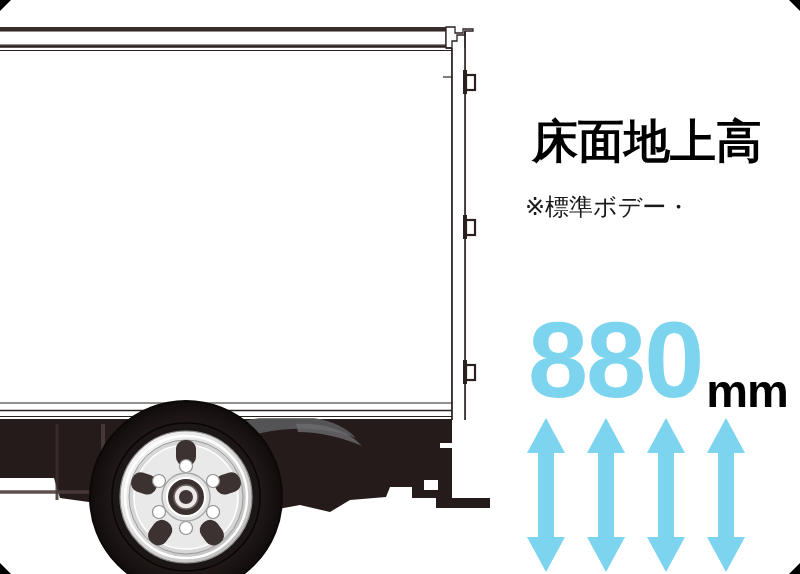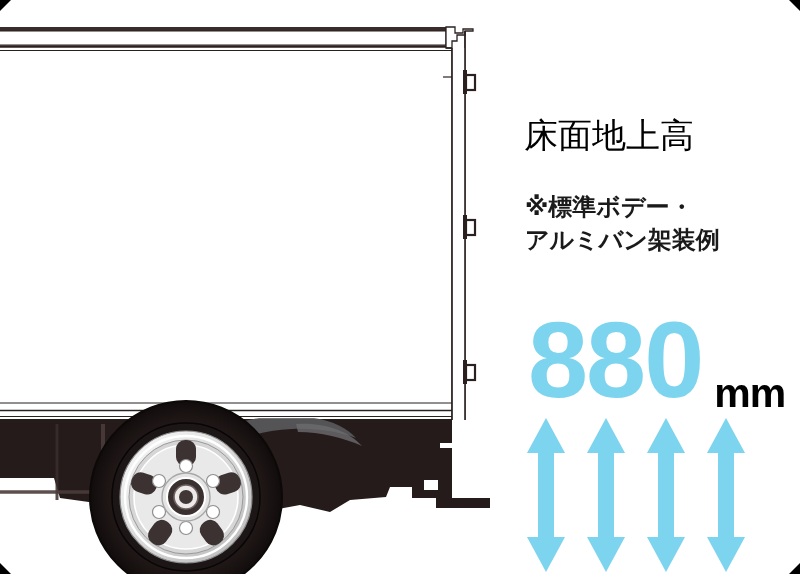--- a/index.html
+++ b/index.html
@@ -44,35 +44,35 @@
   
   #info-panel {
     position: absolute;
     left: 518px;
     top: 0;
     width: 282px;
     height: 574px;
   }
   #panel-title {
     position: absolute;
-    left: 6px;
+    left: 14px;
     top: 118px;
-    font-size: 34px;
-    font-weight: normal;
+    font-size: 46px;
+    font-weight: bold;
     letter-spacing: 0px;
     color: #000000;
     line-height: 1;
     white-space: nowrap;
   }
   #panel-subtitle {
     position: absolute;
     left: 7px;
     top: 190px;
     font-size: 24px;
-    font-weight: bold;
+    font-weight: normal;
     color: #1a1a1a;
     line-height: 1.38;
     white-space: nowrap;
   }
   #panel-subtitle .sub-line { display: block; }
 
   #value-row {
     position: absolute;
     left: 10px;
     top: 306px;
@@ -80,25 +80,25 @@
     align-items: flex-end;
   }
   #value-number {
     font-size: 108px;
     font-weight: bold;
     color: #7cd4ef;
     line-height: 1;
     letter-spacing: -2px;
   }
   #value-unit {
-    font-size: 41px;
+    font-size: 47px;
     font-weight: bold;
     color: #000000;
     line-height: 1;
-    margin-left: 12px;
+    margin-left: 4px;
     letter-spacing: -1px;
   }
 
   #arrow-group {
     position: absolute;
     left: 0px;
     top: 416px;
     width: 282px;
     height: 158px;
   }
@@ -259,21 +259,20 @@
       <circle cx="186" cy="497" r="7" fill="#413636"></circle>
     </g>
   </svg>
 
   <div id="info-panel">
 
     <div id="panel-title">床面地上高</div>
 
     <div id="panel-subtitle">
       <span class="sub-line">※標準ボデー・</span>
-      <span class="sub-line">アルミバン架装例</span>
     </div>
 
     <div id="value-row">
       <span id="value-number">880</span>
       <span id="value-unit">mm</span>
     </div>
 
     <svg id="arrow-group" viewBox="0 0 282 158" xmlns="http://www.w3.org/2000/svg">
       <g fill="#7cd4ef">
         <g>

